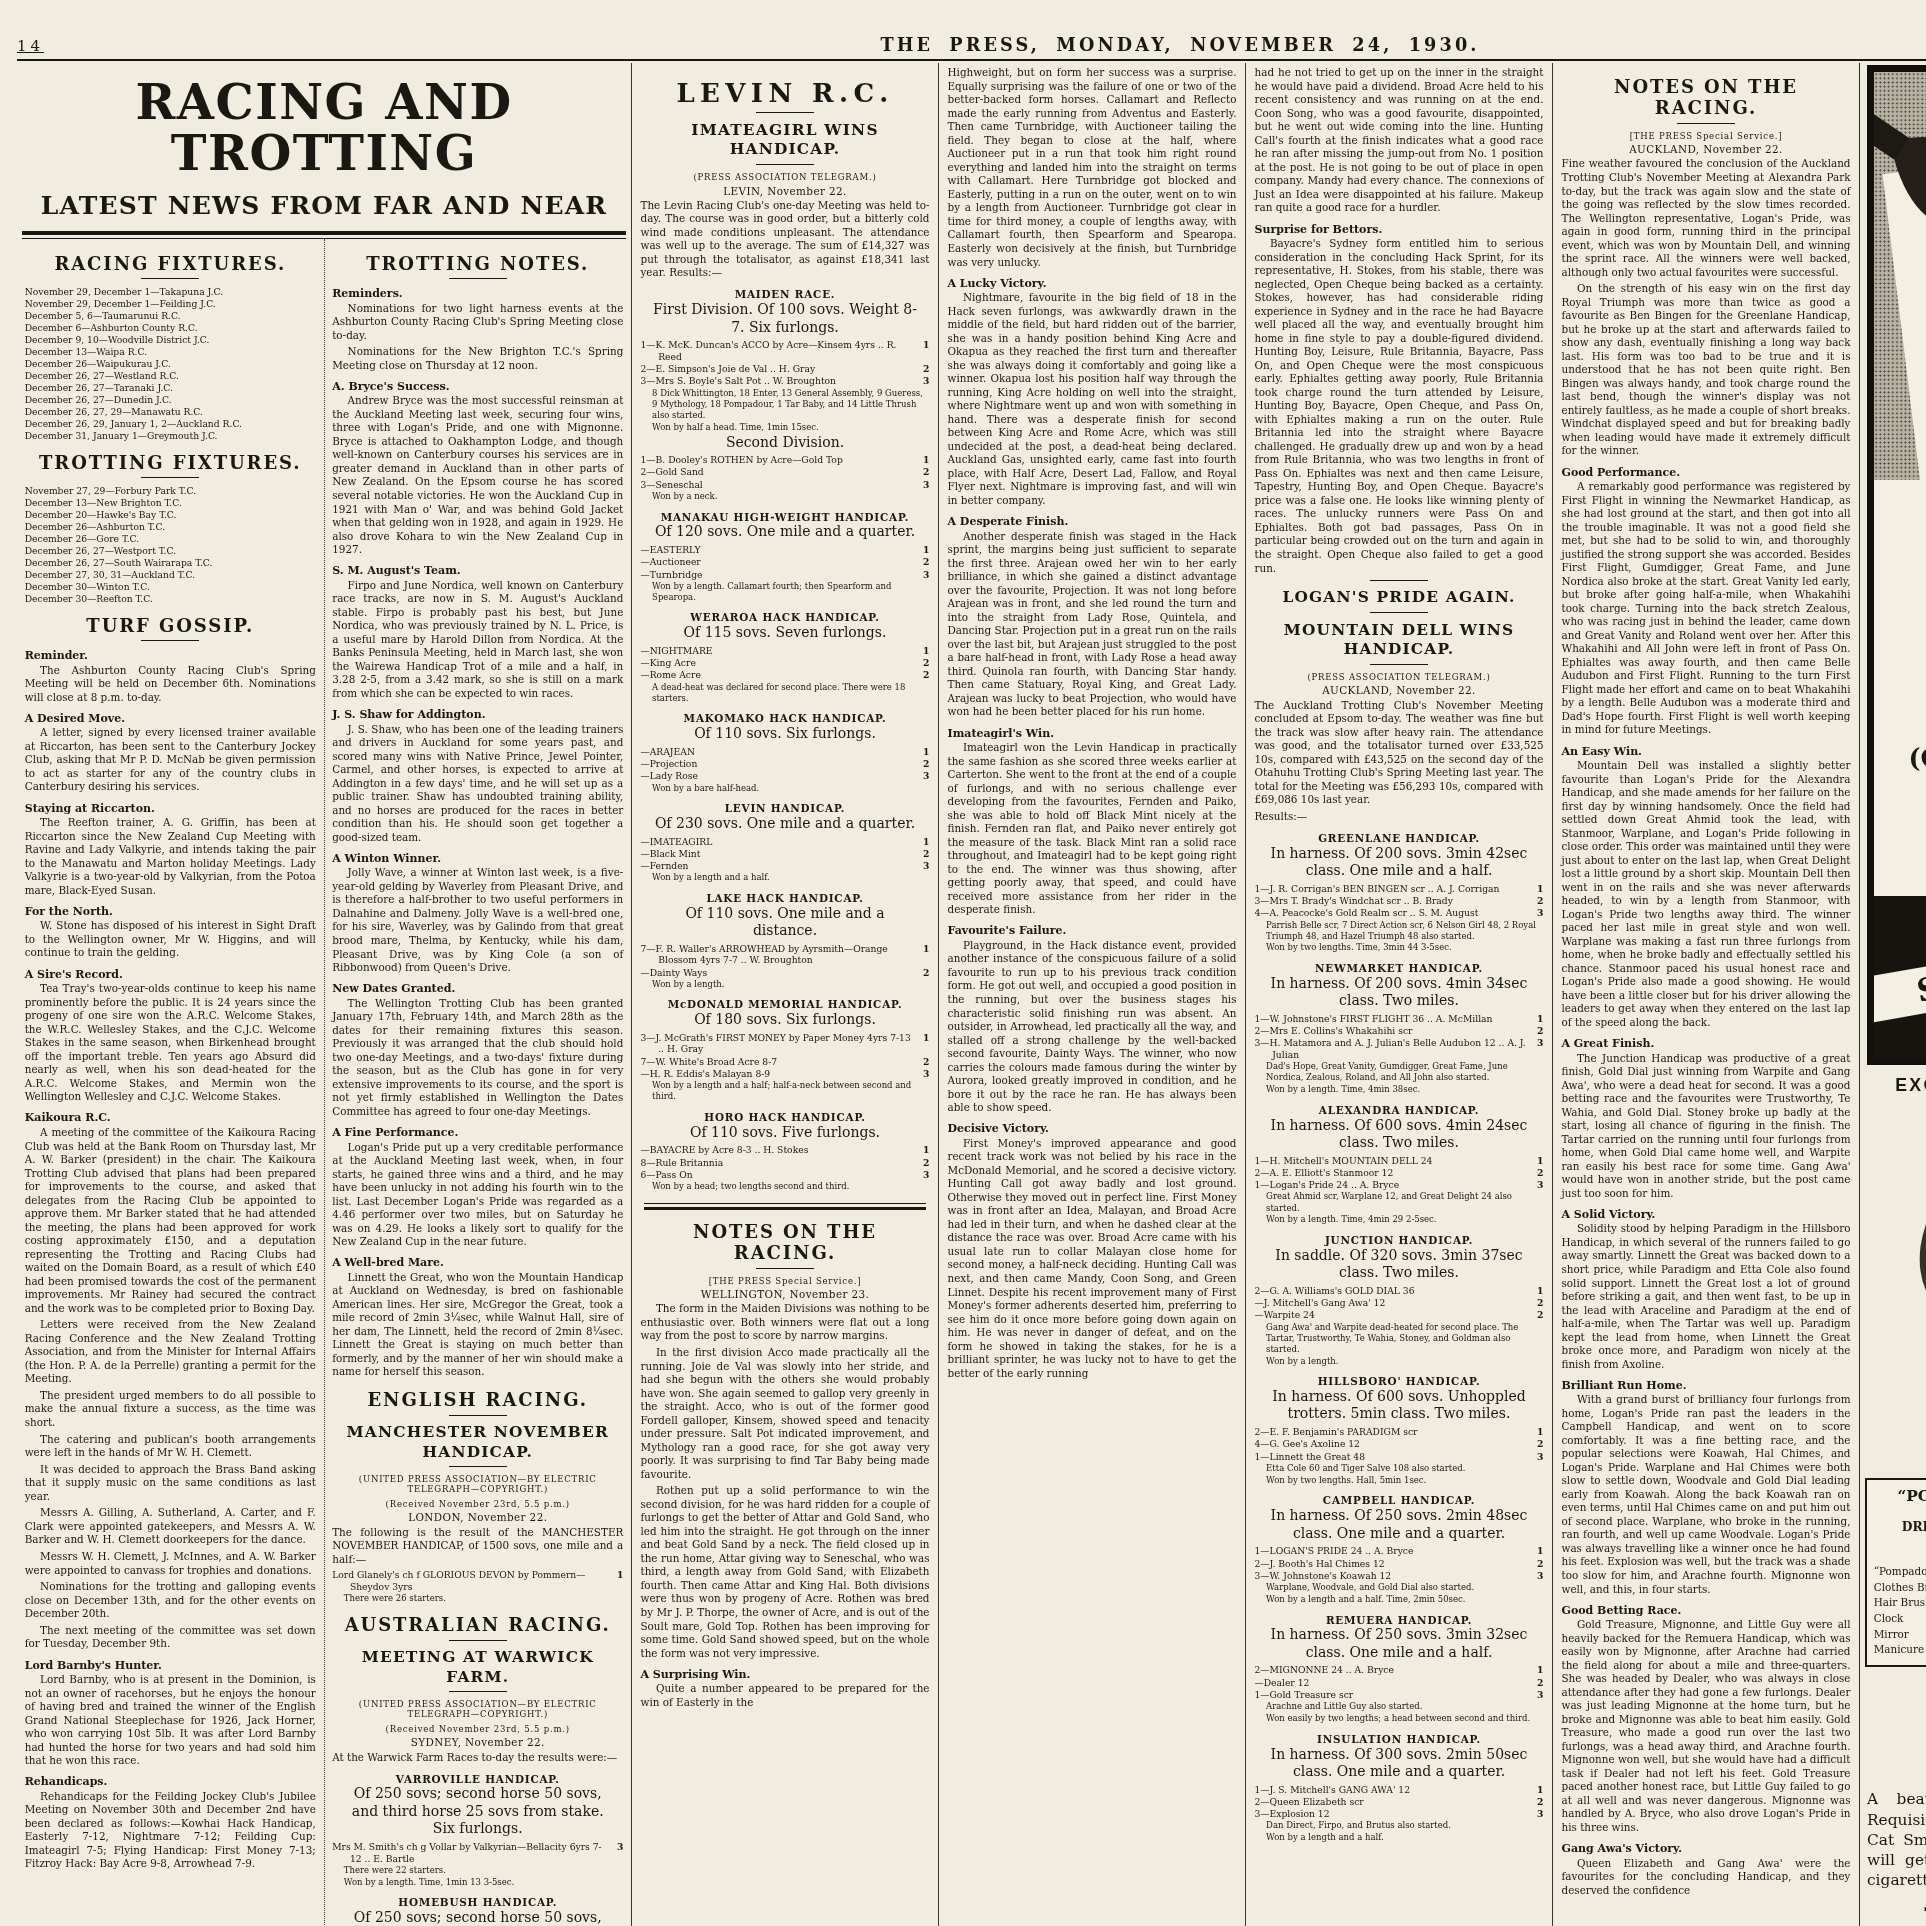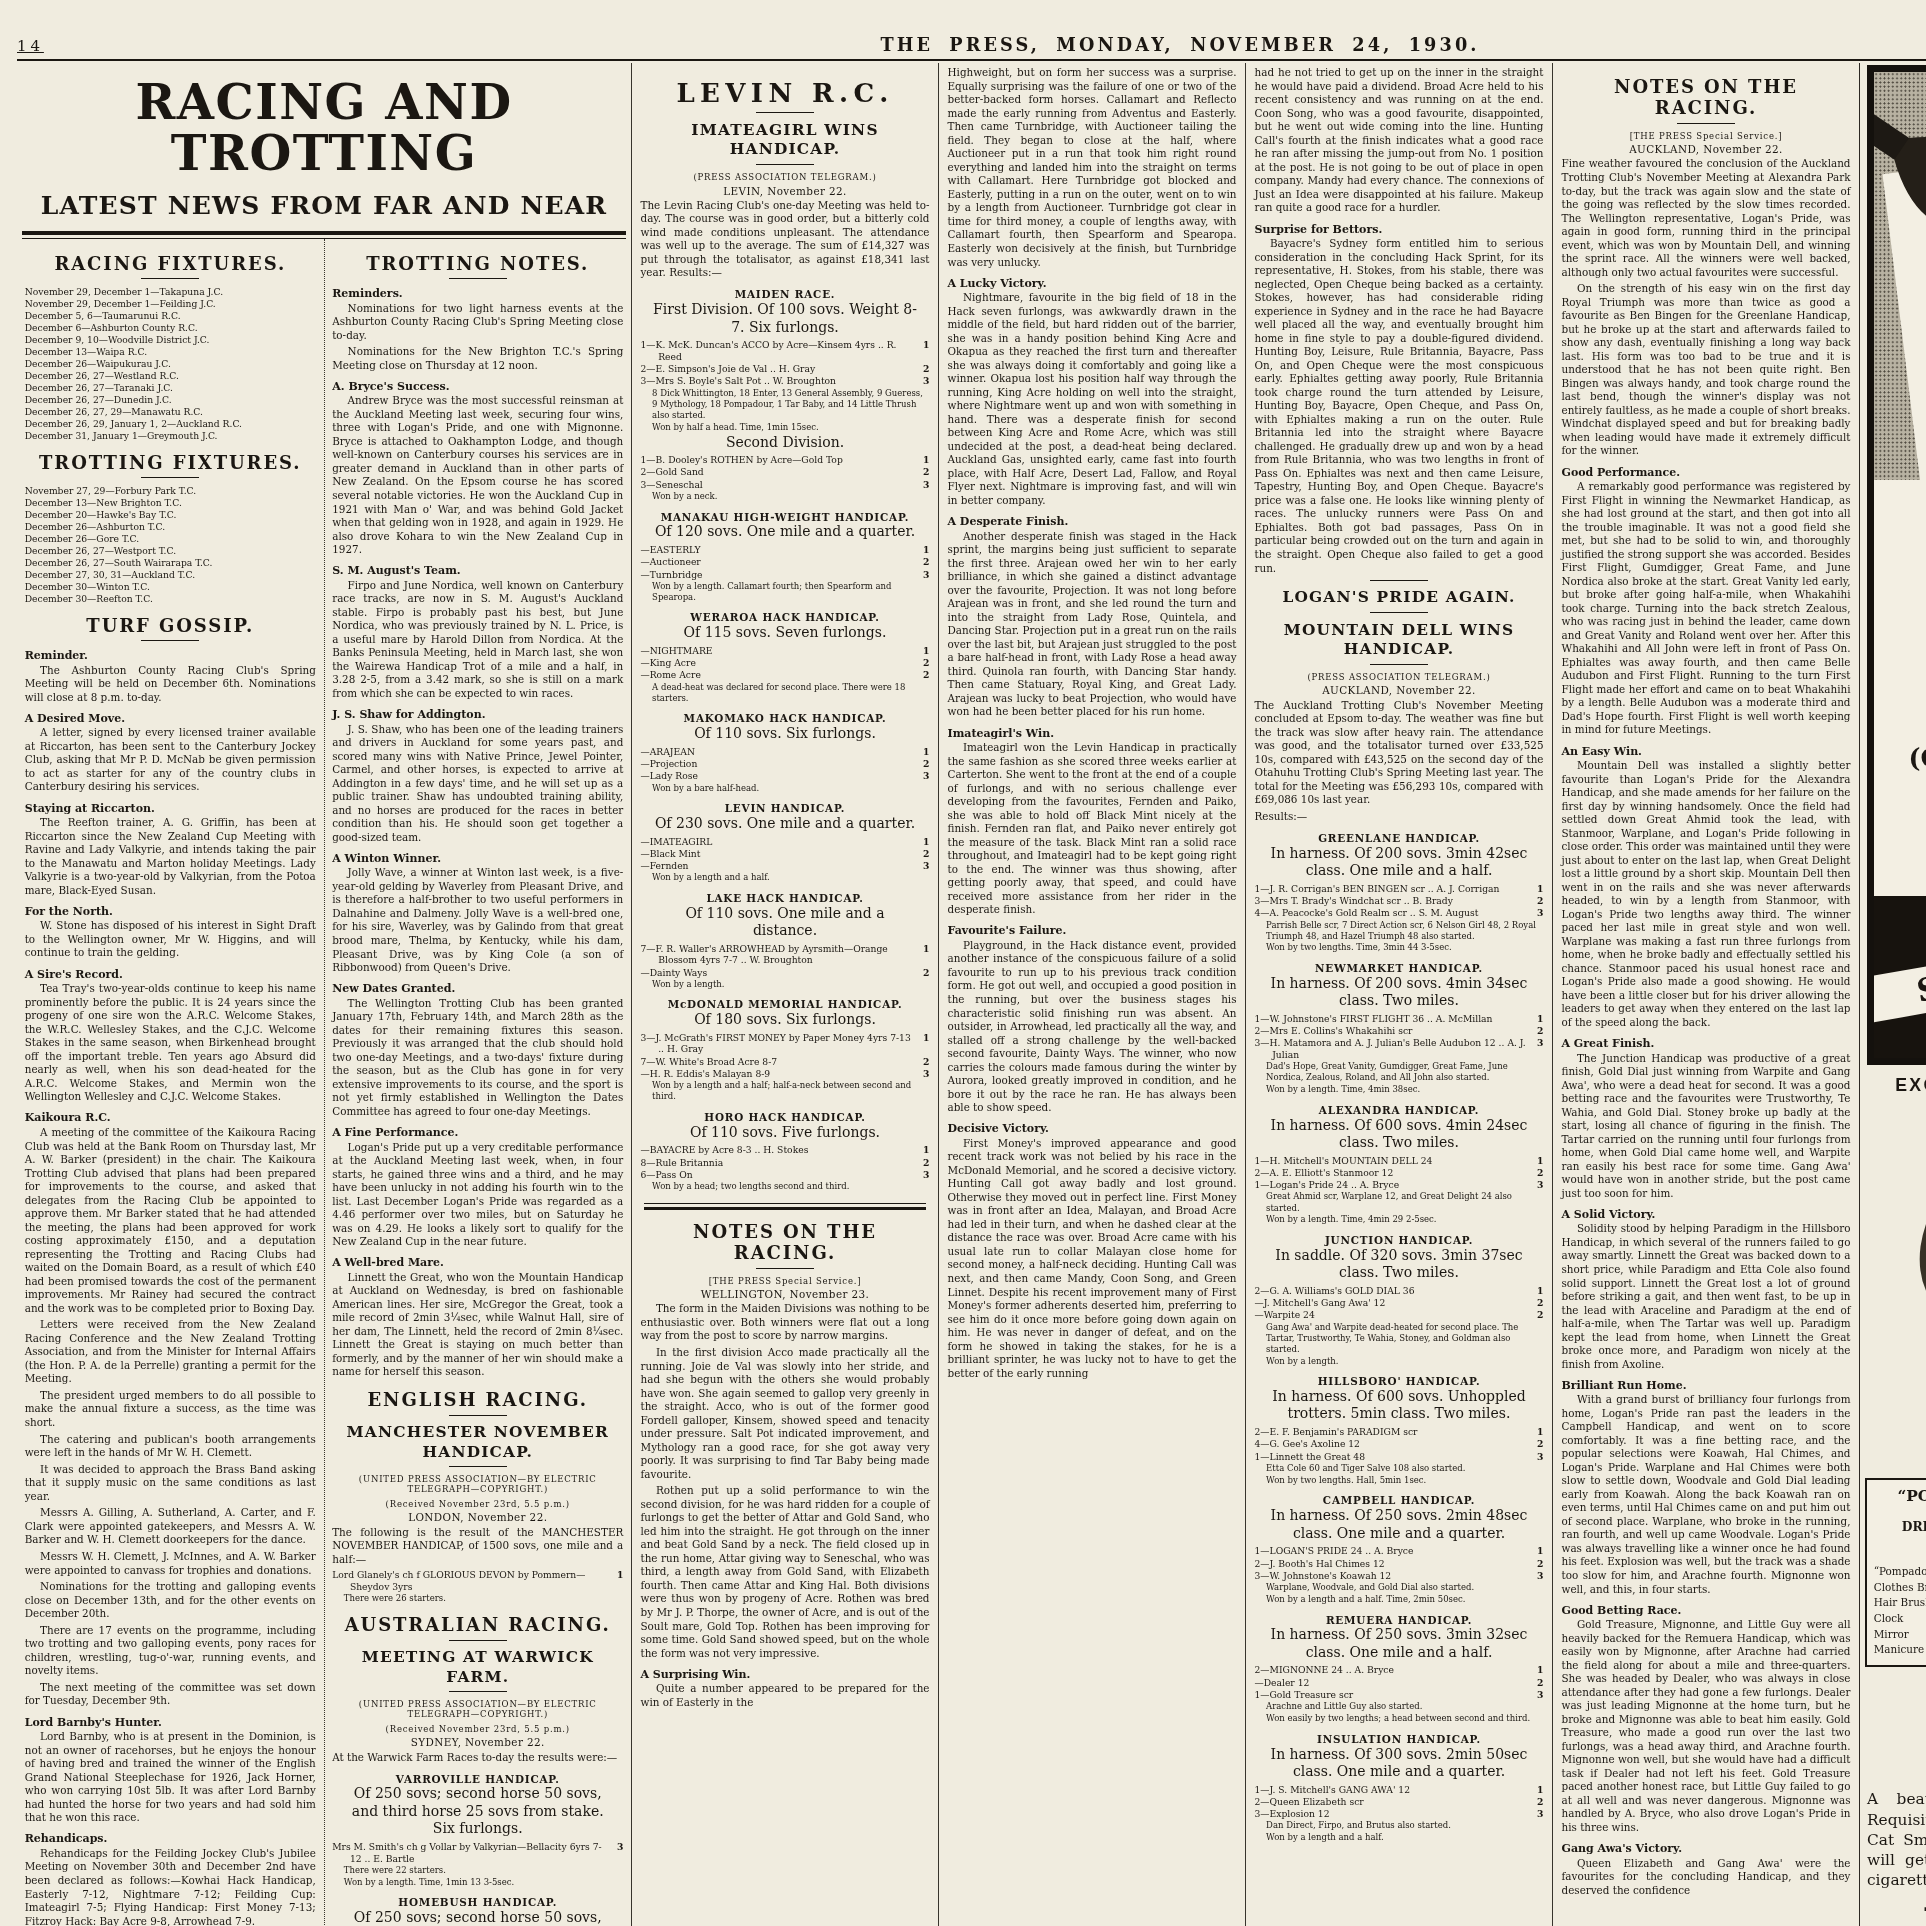--- a/index.html
+++ b/index.html
@@ -138,21 +138,20 @@
               <div class="p">Tea Tray's two-year-olds continue to keep his name prominently before the public. It is 24 years since the progeny of one sire won the A.R.C. Welcome Stakes, the W.R.C. Wellesley Stakes, and the C.J.C. Welcome Stakes in the same season, when Birkenhead brought off the important treble. Ten years ago Absurd did nearly as well, when his son dead-heated for the A.R.C. Welcome Stakes, and Mermin won the Wellington Wellesley and C.J.C. Welcome Stakes.</div>
               <div class="sub">Kaikoura R.C.</div>
               <div class="p">A meeting of the committee of the Kaikoura Racing Club was held at the Bank Room on Thursday last, Mr A. W. Barker (president) in the chair. The Kaikoura Trotting Club advised that plans had been prepared for improvements to the course, and asked that delegates from the Racing Club be appointed to approve them. Mr Barker stated that he had attended the meeting, the plans had been approved for work costing approximately £150, and a deputation representing the Trotting and Racing Clubs had waited on the Domain Board, as a result of which £40 had been promised towards the cost of the permanent improvements. Mr Rainey had secured the contract and the work was to be completed prior to Boxing Day.</div>
               <div class="p">Letters were received from the New Zealand Racing Conference and the New Zealand Trotting Association, and from the Minister for Internal Affairs (the Hon. P. A. de la Perrelle) granting a permit for the Meeting.</div>
               <div class="p">The president urged members to do all possible to make the annual fixture a success, as the time was short.</div>
               <div class="p">The catering and publican's booth arrangements were left in the hands of Mr W. H. Clemett.</div>
               <div class="p">It was decided to approach the Brass Band asking that it supply music on the same conditions as last year.</div>
               <div class="p">Messrs A. Gilling, A. Sutherland, A. Carter, and F. Clark were appointed gatekeepers, and Messrs A. W. Barker and W. H. Clemett doorkeepers for the dance.</div>
               <div class="p">Messrs W. H. Clemett, J. McInnes, and A. W. Barker were appointed to canvass for trophies and donations.</div>
               <div class="p">Nominations for the trotting and galloping events close on December 13th, and for the other events on December 20th.</div>
-              <div class="p">There are 17 events on the programme, including two trotting and two galloping events, pony races for children, wrestling, tug-o'-war, running events, and novelty items.</div>
               <div class="p">The next meeting of the committee was set down for Tuesday, December 9th.</div>
               <div class="sub">Lord Barnby's Hunter.</div>
               <div class="p">Lord Barnby, who is at present in the Dominion, is not an owner of racehorses, but he enjoys the honour of having bred and trained the winner of the English Grand National Steeplechase for 1926, Jack Horner, who won carrying 10st 5lb. It was after Lord Barnby had hunted the horse for two years and had sold him that he won this race.</div>
               <div class="sub">Rehandicaps.</div>
               <div class="p">Rehandicaps for the Feilding Jockey Club's Jubilee Meeting on November 30th and December 2nd have been declared as follows:—Kowhai Hack Handicap, Easterly 7-12, Nightmare 7-12; Feilding Cup: Imateagirl 7-5; Flying Handicap: First Money 7-13; Fitzroy Hack: Bay Acre 9-8, Arrowhead 7-9.</div>
             </div>
 
         </div>
         <div class="icol">
           <div>

